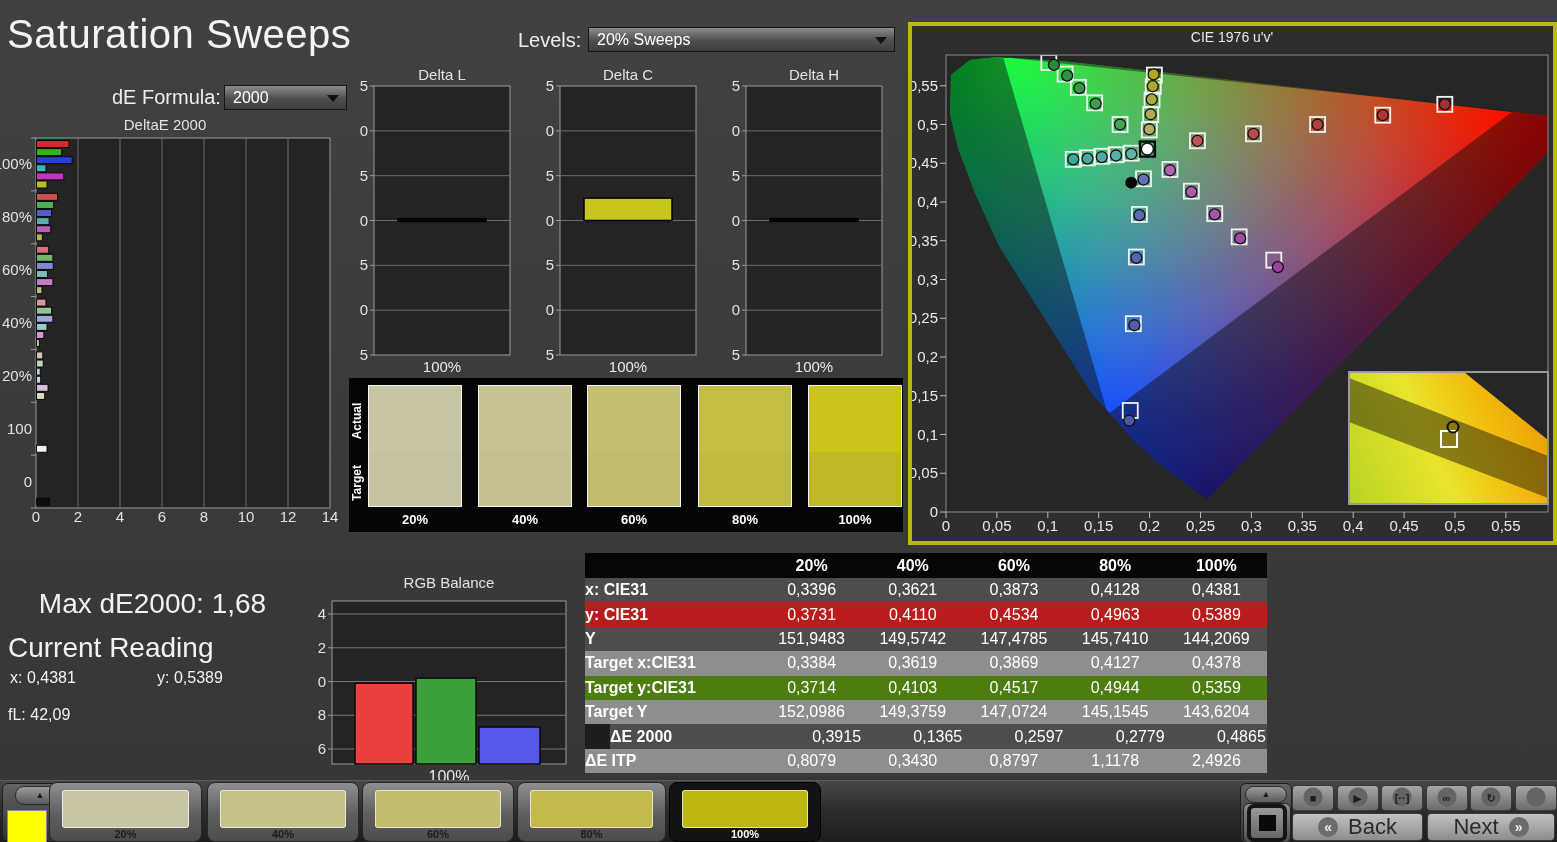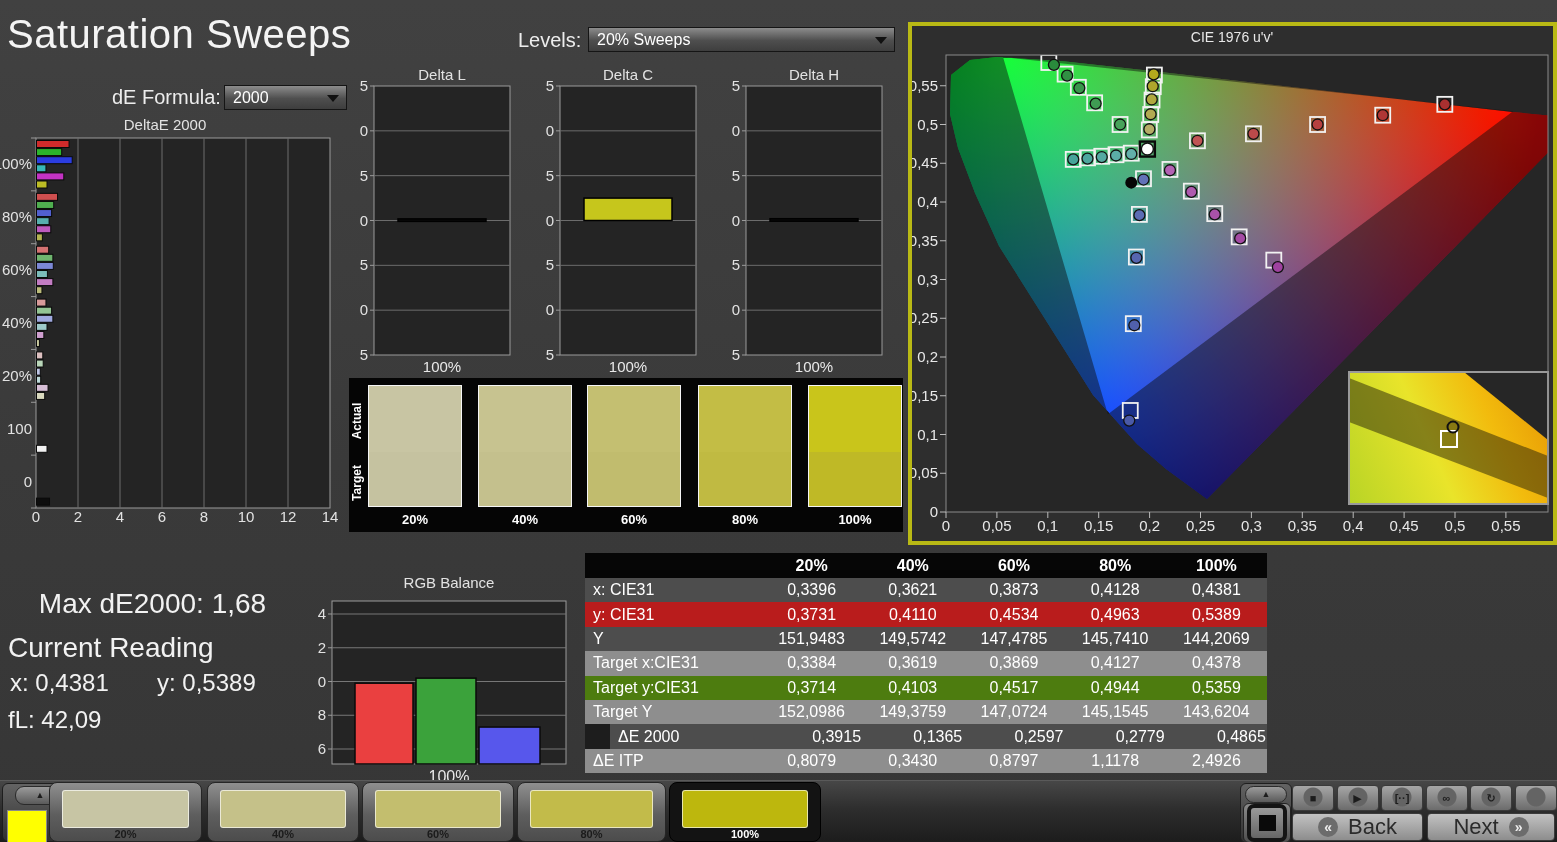--- a/index.html
+++ b/index.html
@@ -19,28 +19,28 @@
   
   #swatch-panel{left:349px;top:378px;width:554px;height:154px;background:#050505;}
   .vlabel{position:absolute;width:64px;text-align:center;font-size:12px;font-weight:bold;color:#fff;
           transform:rotate(-90deg);}
   .cmp-swatch{position:absolute;top:7px;width:94px;height:122px;border:1.5px solid #f5f5f5;box-sizing:border-box;}
   .cmp-swatch .half-a{width:100%;height:55%;}
   .cmp-swatch .half-b{width:100%;height:45%;}
   .cmp-label{position:absolute;top:134px;width:94px;text-align:center;font-size:13px;font-weight:bold;color:#fff;}
   
   .stat-big{font-size:28px;color:#f2f2f2;}
-  .stat-med{font-size:24px;color:#f2f2f2;}
+  .stat-med{font-size:16px;color:#f2f2f2;}
   
   #cie-panel{left:908px;top:22px;width:641px;height:515px;border:4px solid #b9b915;background:#2e2e2e;}
   
   #detail-table{left:585px;top:553px;width:682px;background:#1d1d1d;font-size:16px;}
   .trow{display:grid;grid-template-columns:176px repeat(5,101.2px);align-items:center;height:24.4px;}
   .trow.header{height:25px;background:#060606;}
-  .trow .lbl{padding-left:8px;font-weight:normal;color:#fff;}
+  .trow .lbl{font-weight:bold;color:#fff;}
   .trow .val{text-align:center;color:#fff;}
   .trow.header .val{font-weight:bold;}
   
   #bottom-bar{left:0;top:780px;width:1557px;height:62px;
       background:linear-gradient(180deg,#474747 0%,#2e2e2e 45%,#1c1c1c 100%);border-top:1px solid #5a5a5a;box-sizing:border-box;}
   .mini-panel{position:absolute;border-radius:6px;background:linear-gradient(180deg,#636363,#303030);border:1px solid #1e1e1e;}
   .up-btn{position:absolute;border-radius:9px;background:linear-gradient(180deg,#9b9b9b,#5a5a5a);
           color:#1d1d1d;font-size:9px;text-align:center;line-height:16px;border:1px solid #2a2a2a;}
   .patch-btn{position:absolute;top:1px;height:60px;border-radius:8px;border:1px solid #262626;
              background:linear-gradient(180deg,#8f8f8f 0%,#5e5e5e 55%,#4c4c4c 100%);box-sizing:border-box;}

